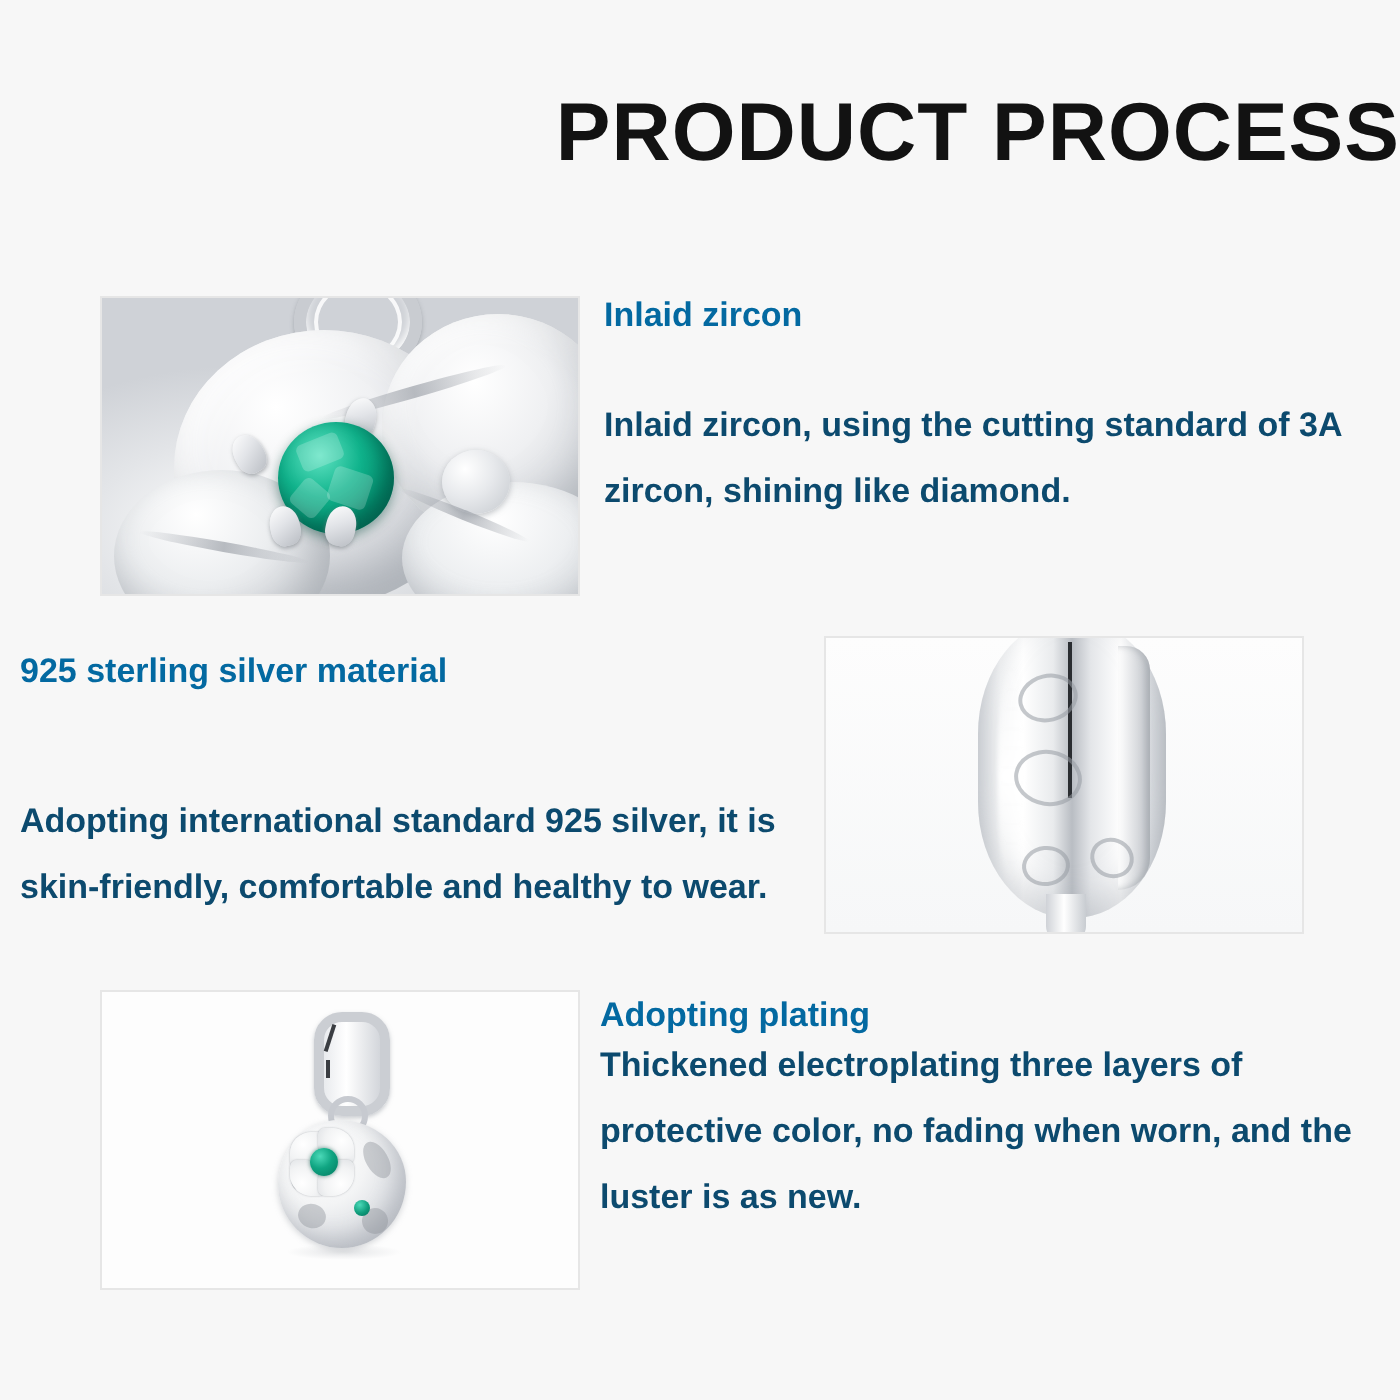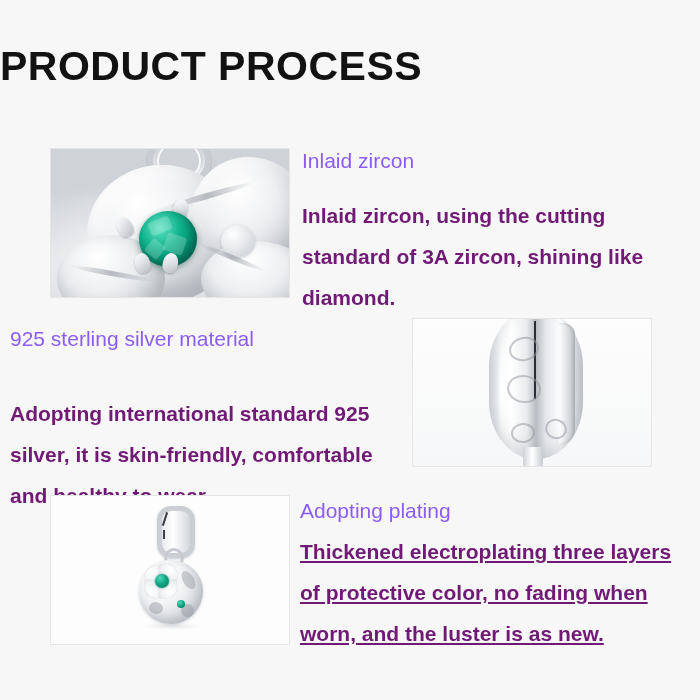--- a/index.html
+++ b/index.html
@@ -15,51 +15,51 @@
     overflow: hidden;
     position: relative;
   }
 
   
   .page-title {
     position: absolute;
     left: 0;
     top: 44px;
     width: 700px;
-    text-align: left;
+    text-align: right;
     font-size: 41px;
     font-weight: bold;
     letter-spacing: 0.5px;
     color: #121212;
     line-height: 1.1;
   }
 
   
   .photo-frame {
     position: absolute;
     background: #fbfbfb;
     border: 1px solid #e6e6e6;
     box-sizing: border-box;
     overflow: hidden;
   }
 
   
   .block-title {
     position: absolute;
-    font-size: 21px;
-    font-weight: normal;
-    color: #8b5cf6;
+    font-size: 17px;
+    font-weight: bold;
+    color: #0369a1;
     line-height: 1.2;
     white-space: nowrap;
   }
   .block-body {
     position: absolute;
-    font-size: 21px;
+    font-size: 17px;
     font-weight: bold;
-    color: #701a75;
+    color: #0c4a6e;
     line-height: 1.95;
   }
 
   
   #photo-inlaid-zircon { left: 50px; top: 148px; width: 240px; height: 150px; }
   #photo-inlaid-zircon .macro-stage {
     position: absolute; inset: 0;
     background:
       radial-gradient(ellipse 60% 55% at 30% 78%, #ffffff 0%, #e3e5e8 55%, #cfd2d7 100%),
       linear-gradient(180deg, #fdfdfd 0%, #eef0f2 100%);
@@ -352,13 +352,13 @@
       <div class="petal p4"></div>
       <div class="gem-main"></div>
       <div class="gem-small"></div>
     </div>
     <div class="shadow"></div>
   </div>
 </div>
 
 <div class="block-title" style="left:300px; top:498px;">Adopting plating</div>
 
-<div class="block-body" style="left:300px; top:532px; width:382px;text-decoration:underline;">Thickened electroplating three layers of protective color, no fading when worn, and the luster is as new.</div>
+<div class="block-body" style="left:300px; top:516px; width:382px;">Thickened electroplating three layers of protective color, no fading when worn, and the luster is as new.</div>
 
 </body></html>

